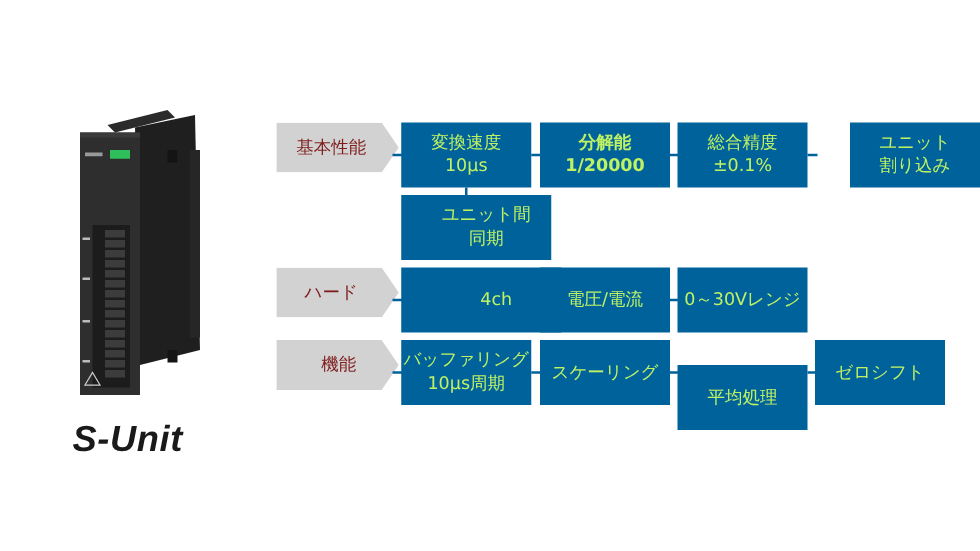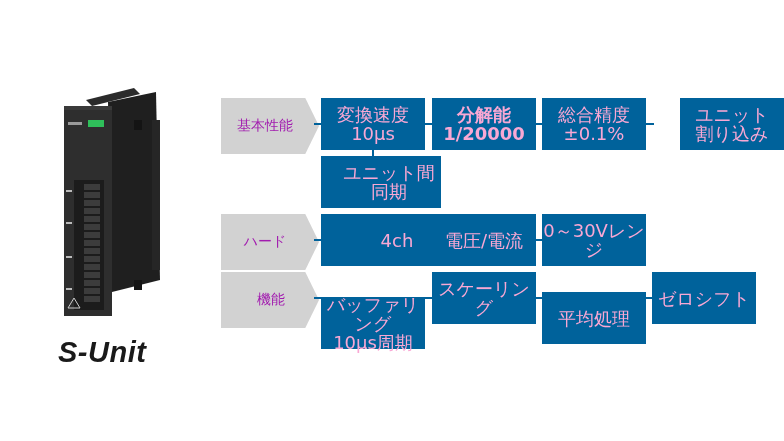--- a/index.html
+++ b/index.html
@@ -6,28 +6,28 @@
   body {
     width: 784px; height: 441px; background: #ffffff; position: relative; overflow: hidden;
     font-family: "DejaVu Sans", "Liberation Sans", sans-serif;
   }
   .product { position: absolute; left: 56px; top: 80px; width: 120px; height: 240px; }
   .logo {
     position: absolute; left: 58px; top: 336px; font-size: 29px; font-weight: bold; font-style: italic;
     color: #1a1a1a; letter-spacing: 0.5px; font-family: "Liberation Sans", sans-serif;
   }
   .label {
-    position: absolute; width: 98px; height: 56px; background: #d2d2d2; color: #a21caf;
+    position: absolute; width: 98px; height: 40px; background: #d2d2d2; color: #7f1d1d;
     font-size: 14px; display: flex; align-items: center; justify-content: center;
     clip-path: polygon(0 0, 86% 0, 100% 50%, 86% 100%, 0 100%);
     box-sizing: border-box; padding-right: 10px;
   }
   .box {
-    position: absolute; width: 104px; height: 52px; background: #00629b; color: #f9a8d4;
-    font-size: 18px; line-height: 19px; display: flex; flex-direction: column;
+    position: absolute; width: 104px; height: 52px; background: #00629b; color: #bef264;
+    font-size: 14px; line-height: 19px; display: flex; flex-direction: column;
     align-items: center; justify-content: center; text-align: center;
   }
   .hline { position: absolute; height: 2px; background: #00629b; }
   .vline { position: absolute; width: 2px; background: #00629b; }
 </style>
 </head>
 <body>
 
 <div class="product">
   <svg width="120" height="240" viewBox="0 0 120 240">
@@ -114,21 +114,21 @@
 <div class="box" style="left:432px; top:214px;">
   <span>電圧/電流</span>
 </div>
 <div class="hline" style="left:536px; top:239px; width:8px;"></div>
 <div class="box" style="left:542px; top:214px;">
   <span>0～30Vレンジ</span>
 </div>
 
 <div class="label" style="left:221px; top:272px;padding-left:12px;">機能</div>
 <div class="hline" style="left:314px; top:297px; width:8px;"></div>
-<div class="box" style="left:321px; top:272px;margin-top:25px;">
+<div class="box" style="left:321px; top:272px;">
   <span>バッファリング</span>
   <span>10μs周期</span>
 </div>
 <div class="hline" style="left:425px; top:297px; width:8px;"></div>
 <div class="box" style="left:432px; top:272px;">
   <span>スケーリング</span>
 </div>
 <div class="hline" style="left:536px; top:297px; width:8px;"></div>
 <div class="box" style="left:542px; top:272px;margin-top:20px;">
   <span>平均処理</span>

